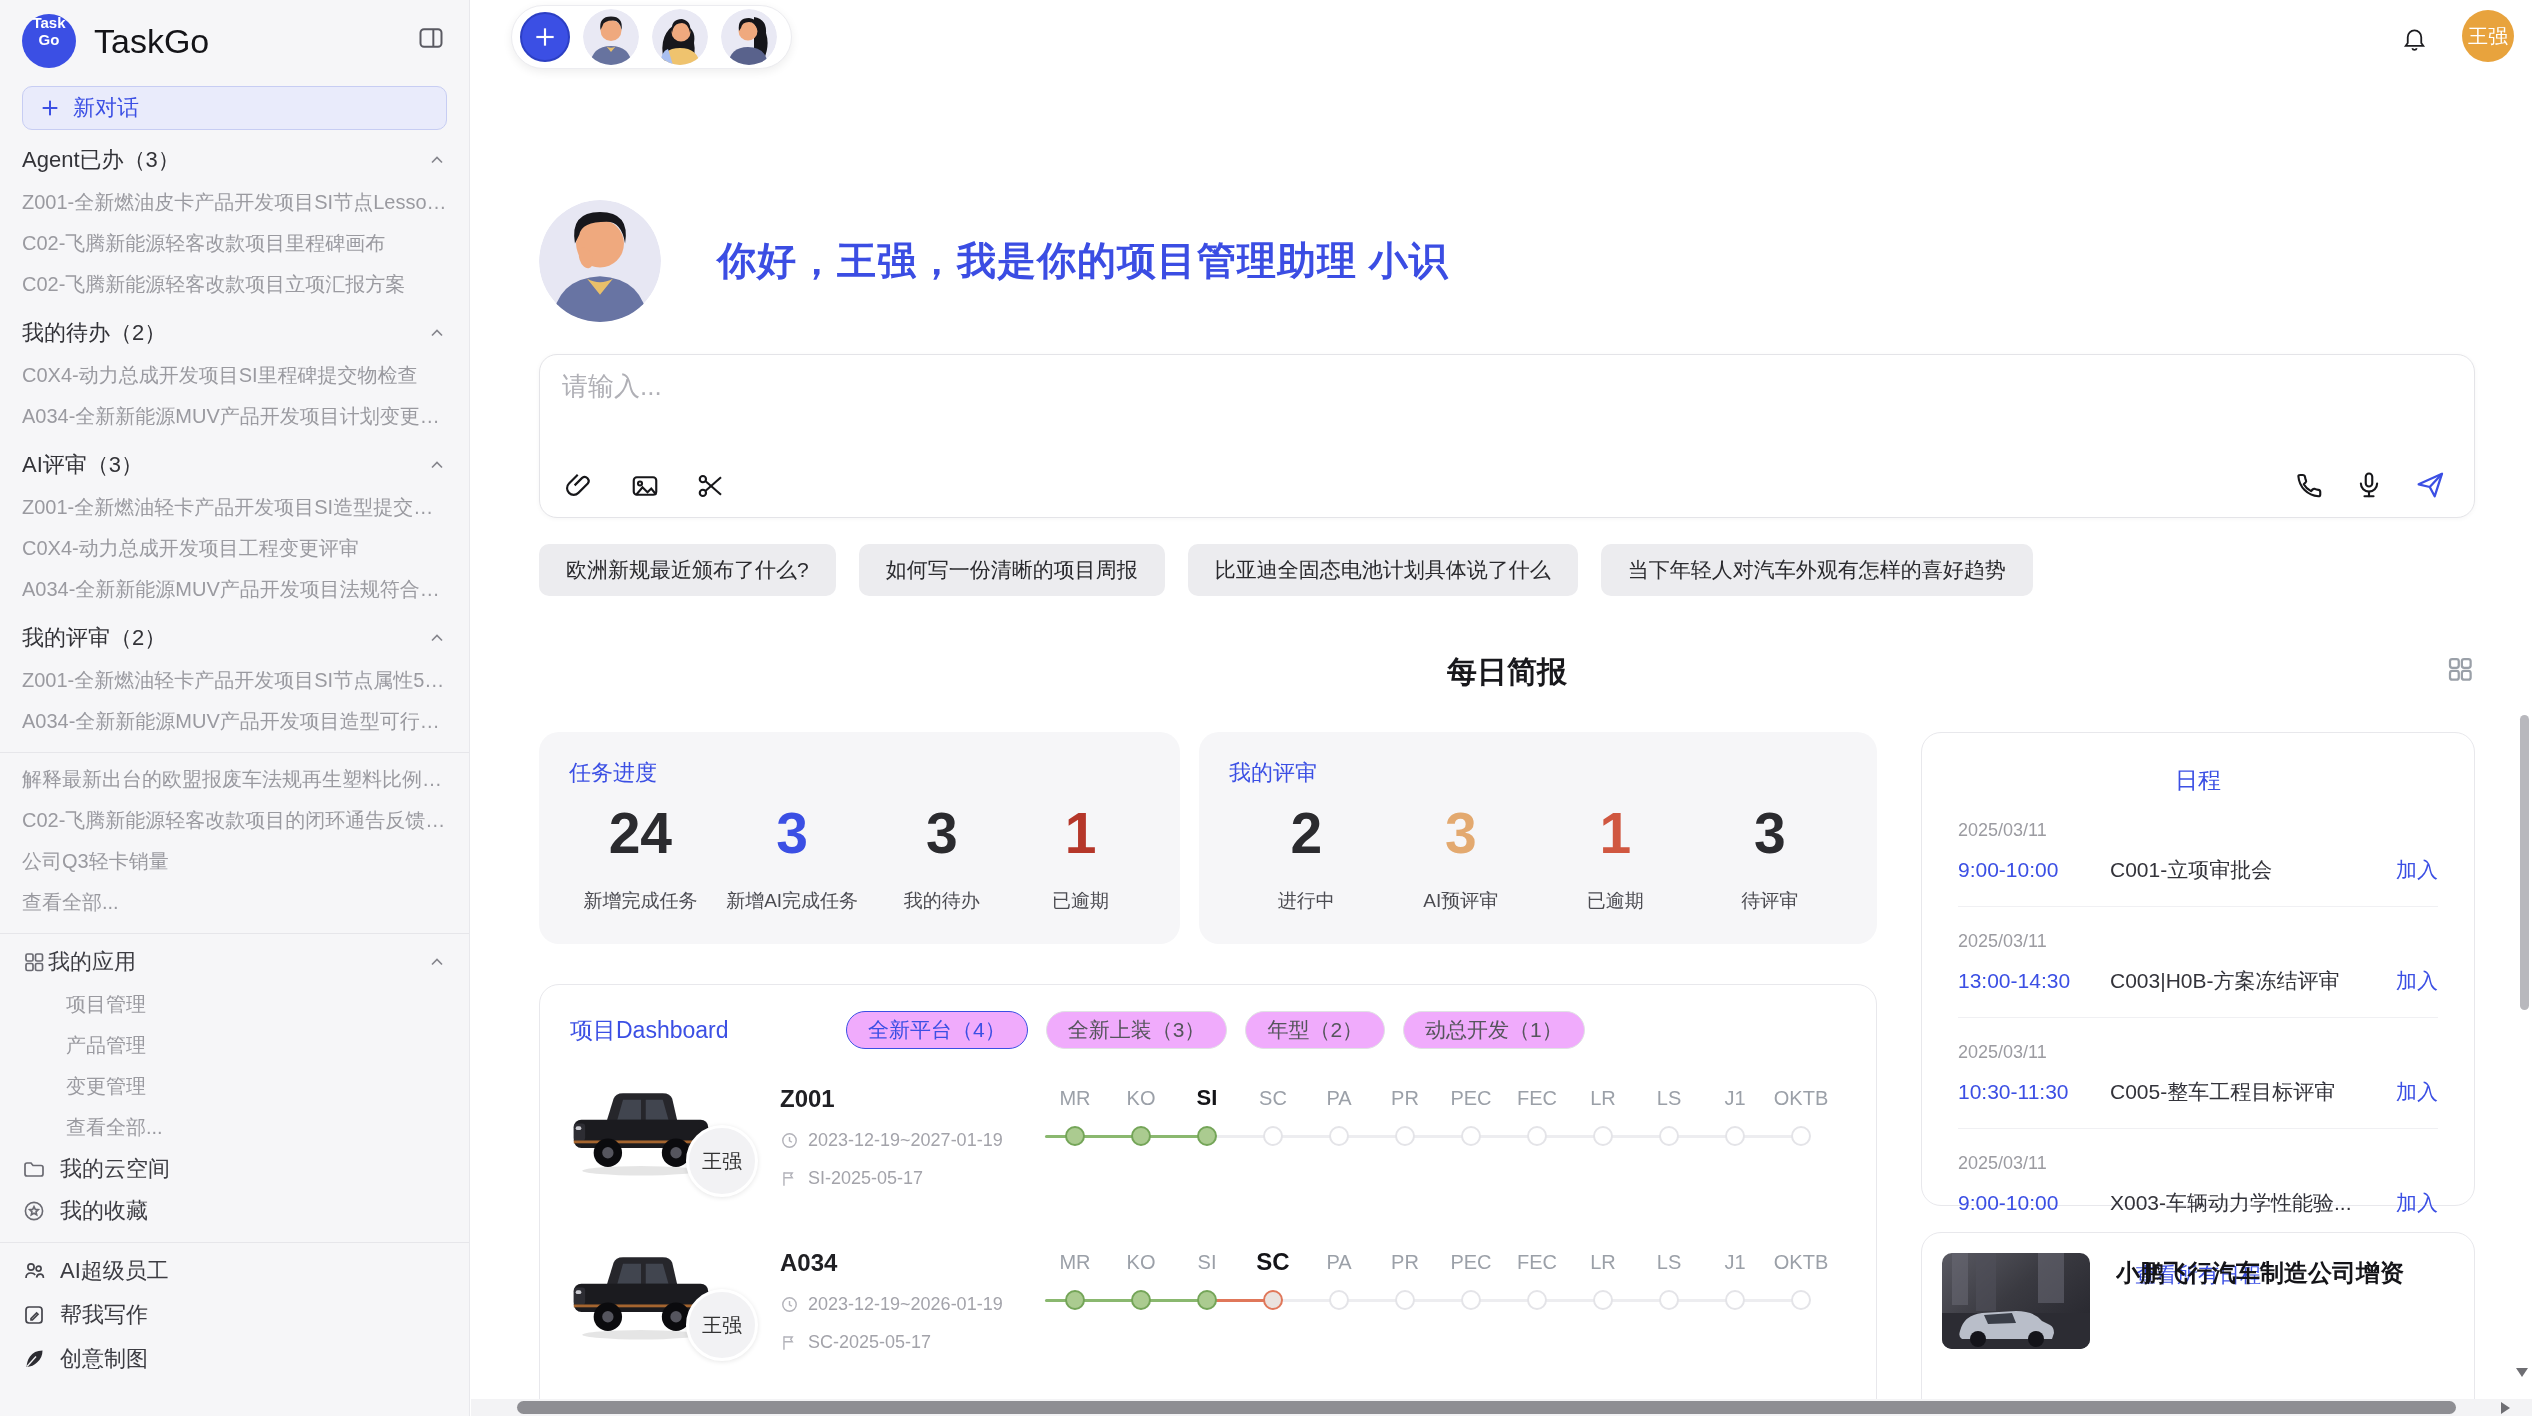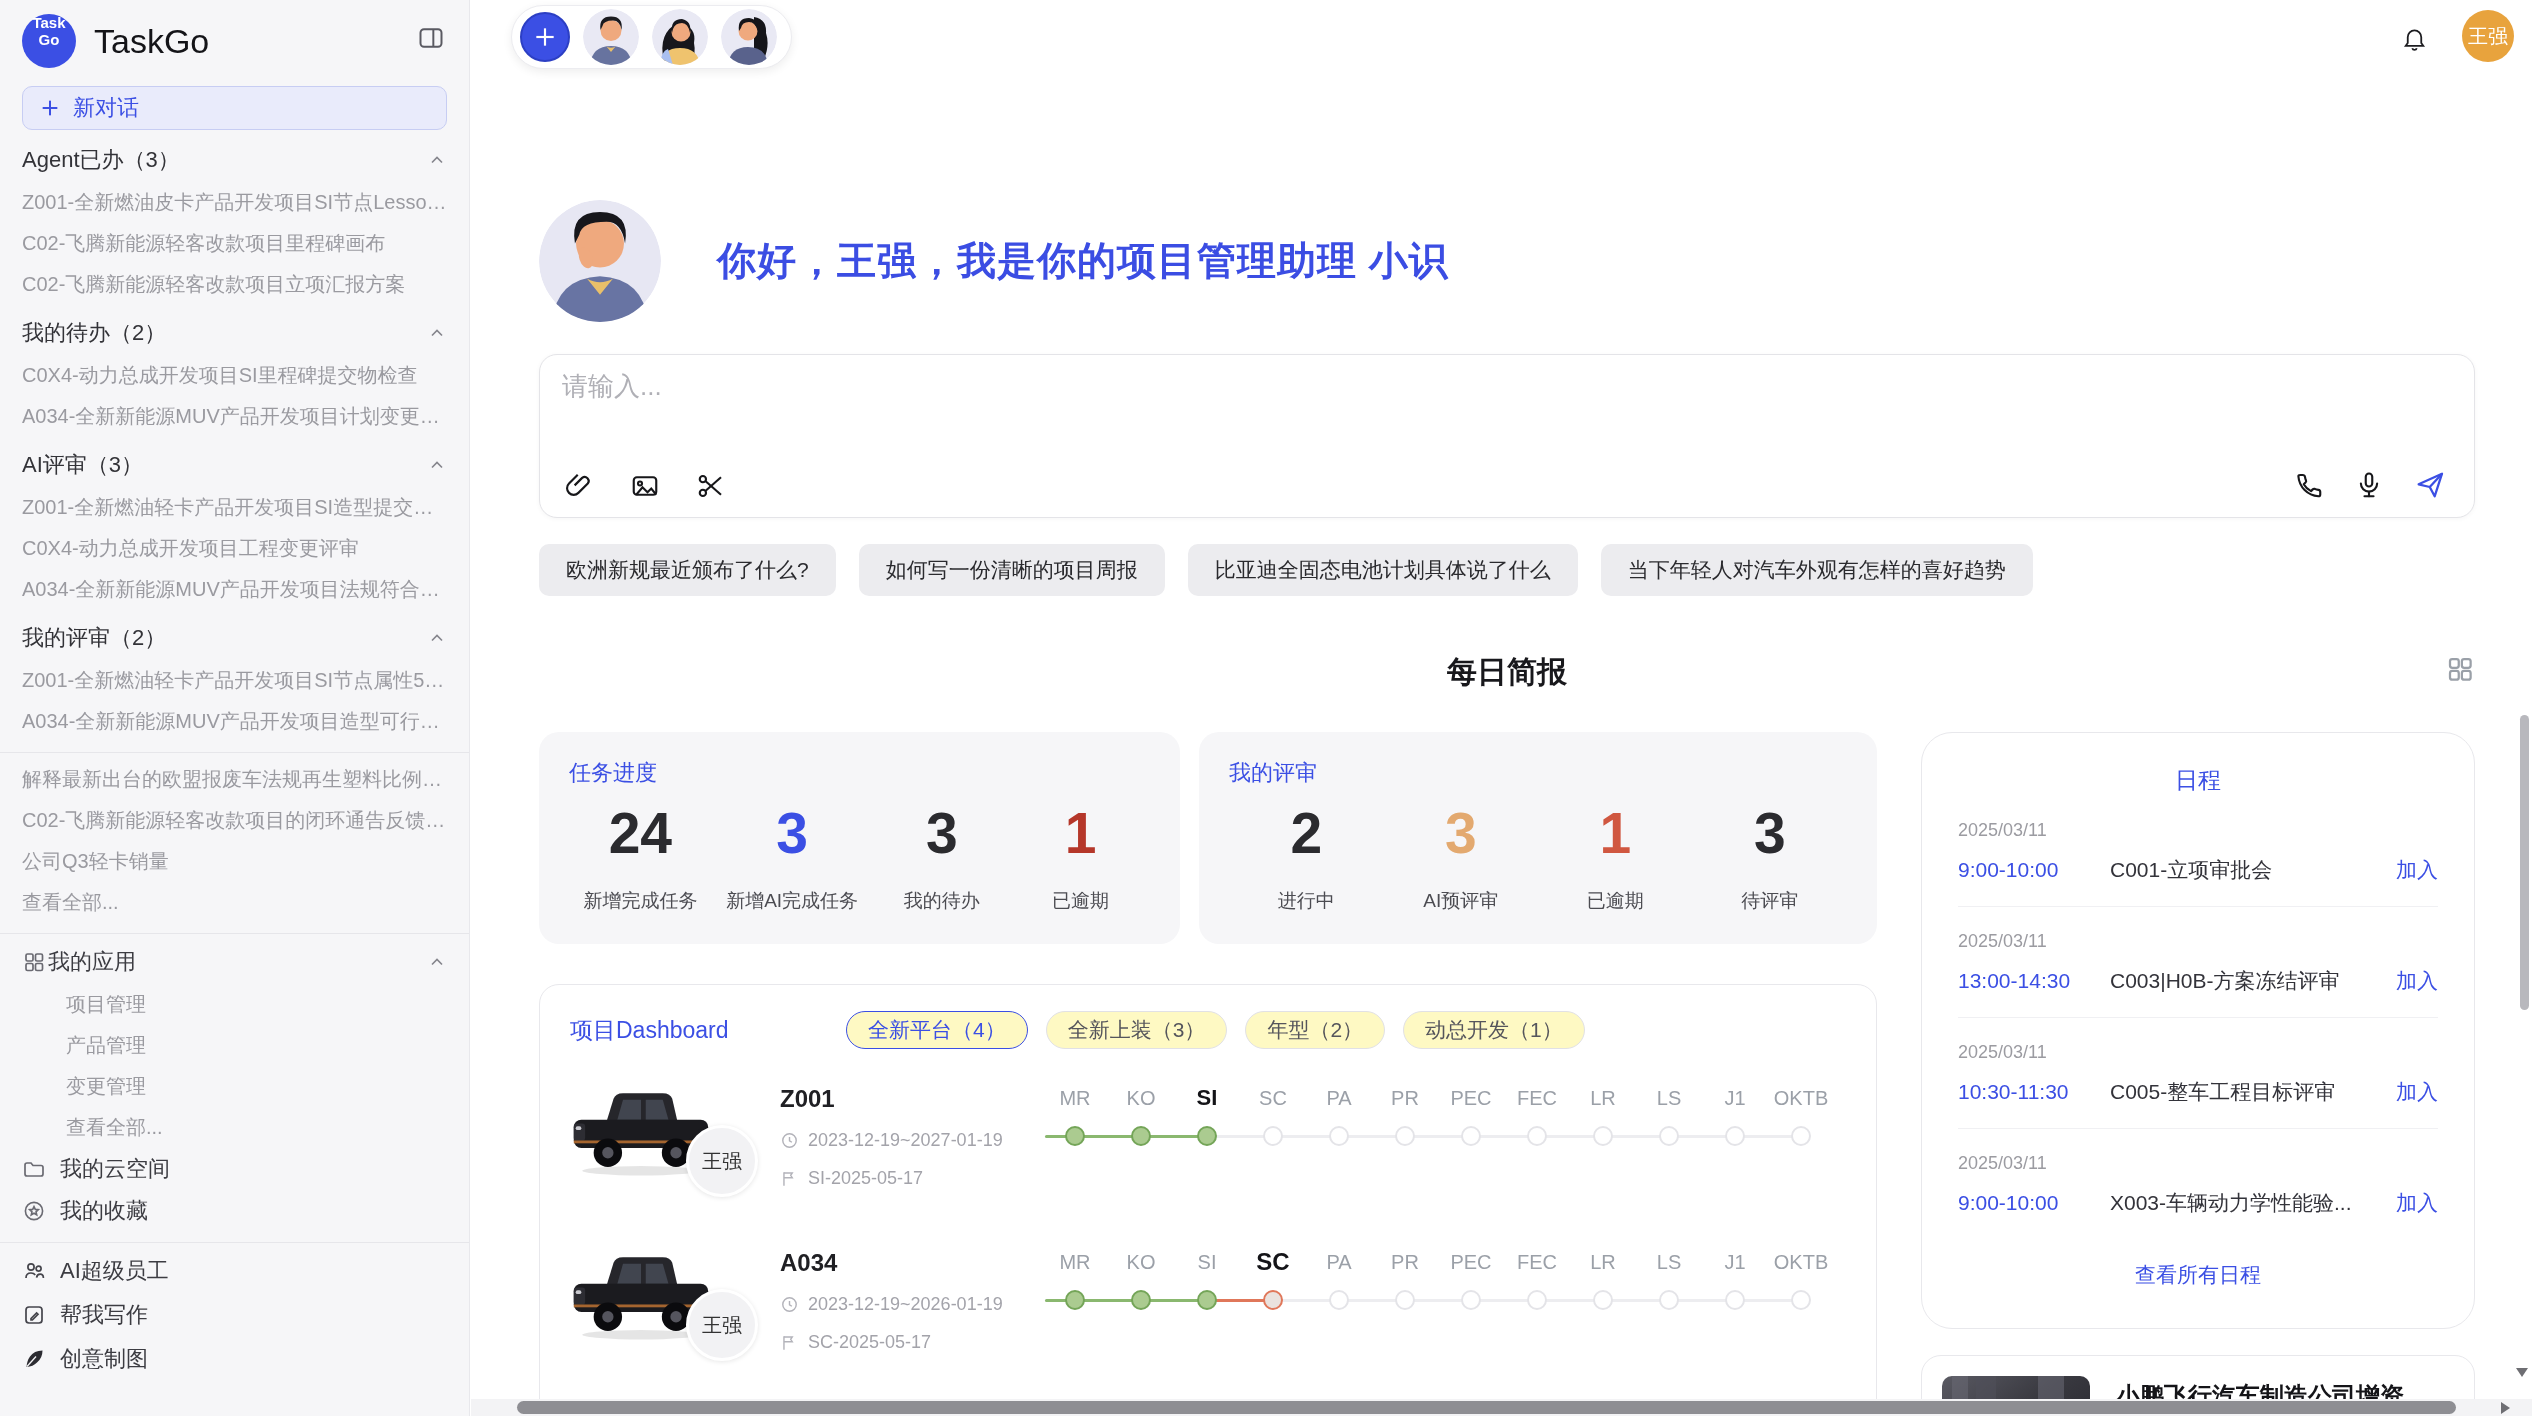--- a/index.html
+++ b/index.html
@@ -80,21 +80,21 @@
   .tone-blue { color:#3b4fe4; } .tone-red { color:#b5372a; }
   .tone-orange { color:#e3a96f; } .tone-orange_red { color:#d05740; }
   .stat-label { margin-top:22px; font-size:19px; color:#4c4c52; }
 
   .dash-card { margin-top:40px; background:#fff; border:1px solid #e8e8ec; border-radius:20px;
                padding:26px 30px; height:566px; }
   .dash-header { display:flex; align-items:center; }
   .dash-title { font-size:23px; color:#3b4fe4; width:276px; flex:none; }
   .tabs { display:flex; gap:18px; }
   .tab { height:38px; border-radius:19px; border:1px solid #e1e1e5; padding:16px 21px; display:flex;
-         align-items:center; font-size:21px; color:#55555c; background:#fef9c3; cursor:pointer; white-space:nowrap; }
+         align-items:center; font-size:21px; color:#55555c; background:#f0abfc; cursor:pointer; white-space:nowrap; }
   .tab.active { border:1.5px solid #3b4fe4; color:#3b4fe4; }
 
   .project-row { display:flex; margin-top:34px; align-items:flex-start; height:130px; }
   .truck-wrap { position:relative; width:210px; height:130px; flex:none; }
   .truck-img { width:142px; height:96px; }
   .owner-badge { position:absolute; left:116px; top:42px; width:72px; height:72px; border-radius:50%;
                  background:#f2f2f4; border:3px solid #fff; box-shadow:0 1px 5px rgba(0,0,0,.10);
                  display:flex; align-items:center; justify-content:center; font-size:20px; color:#333; }
   .proj-meta { width:262px; flex:none; padding-top:2px; }
   .proj-code { font-size:24px; font-weight:bold; color:#202024; }
@@ -109,21 +109,21 @@
   .tl-rail { position:relative; height:40px; margin-top:4px; }
   .tl-track { position:absolute; left:3px; width:756px; top:18px; height:3px; background:#ededf0; border-radius:2px; }
   .tl-done-seg { position:absolute; top:18px; height:3px; background:#8ab86f; border-radius:2px; }
   .tl-red-seg { position:absolute; top:18px; height:3px; background:#e0775a; }
   .tl-nodes { position:relative; display:flex; }
   .tl-ncell { width:66px; display:flex; justify-content:center; }
   .node { width:20px; height:20px; margin-top:9px; border-radius:50%; background:#fff; border:2px solid #e4e4e8; }
   .node.done { background:#abcb90; border-color:#74a558; }
   .node.overdue { background:#eae2de; border-color:#e0775a; }
 
-  .sched-card { background:#fff; border:1px solid #e8e8ec; border-radius:31px; padding:26px 36px 18px; height:597px; }
+  .sched-card { background:#fff; border:1px solid #e8e8ec; border-radius:20px; padding:26px 36px 18px; height:474px; }
   .sched-title { text-align:center; color:#3b4fe4; font-size:23px; margin-top:6px; }
   .sched-item { padding:24px 0 22px; border-bottom:1px solid #f0f0f3; }
   .sched-item.last { border-bottom:none; }
   .sched-date { font-size:18px; color:#9b9ba1; }
   .sched-main { display:flex; align-items:center; margin-top:15px; }
   .sched-time { width:152px; flex:none; font-size:21px; color:#3b4fe4; }
   .sched-name { flex:1; font-size:21px; color:#33333a; white-space:nowrap; overflow:hidden; text-overflow:ellipsis; }
   .sched-join { font-size:21px; color:#3b4fe4; cursor:pointer; margin-left:14px; }
   .sched-footer { text-align:center; color:#3b4fe4; font-size:21px; margin-top:22px; cursor:pointer; }
 

